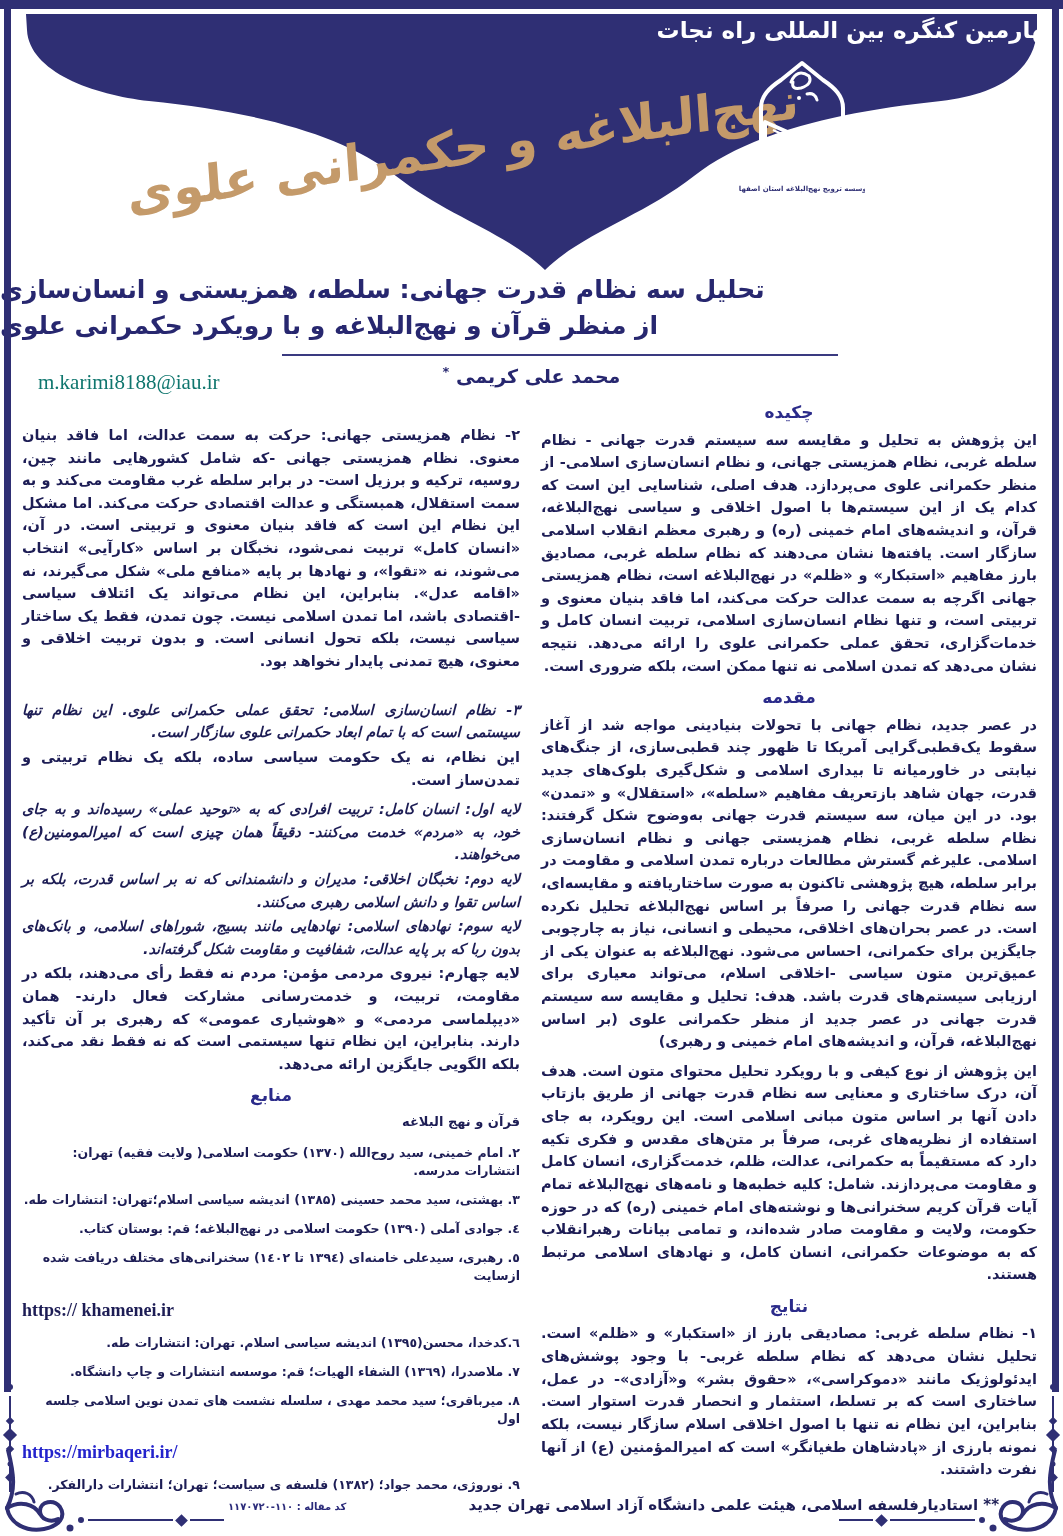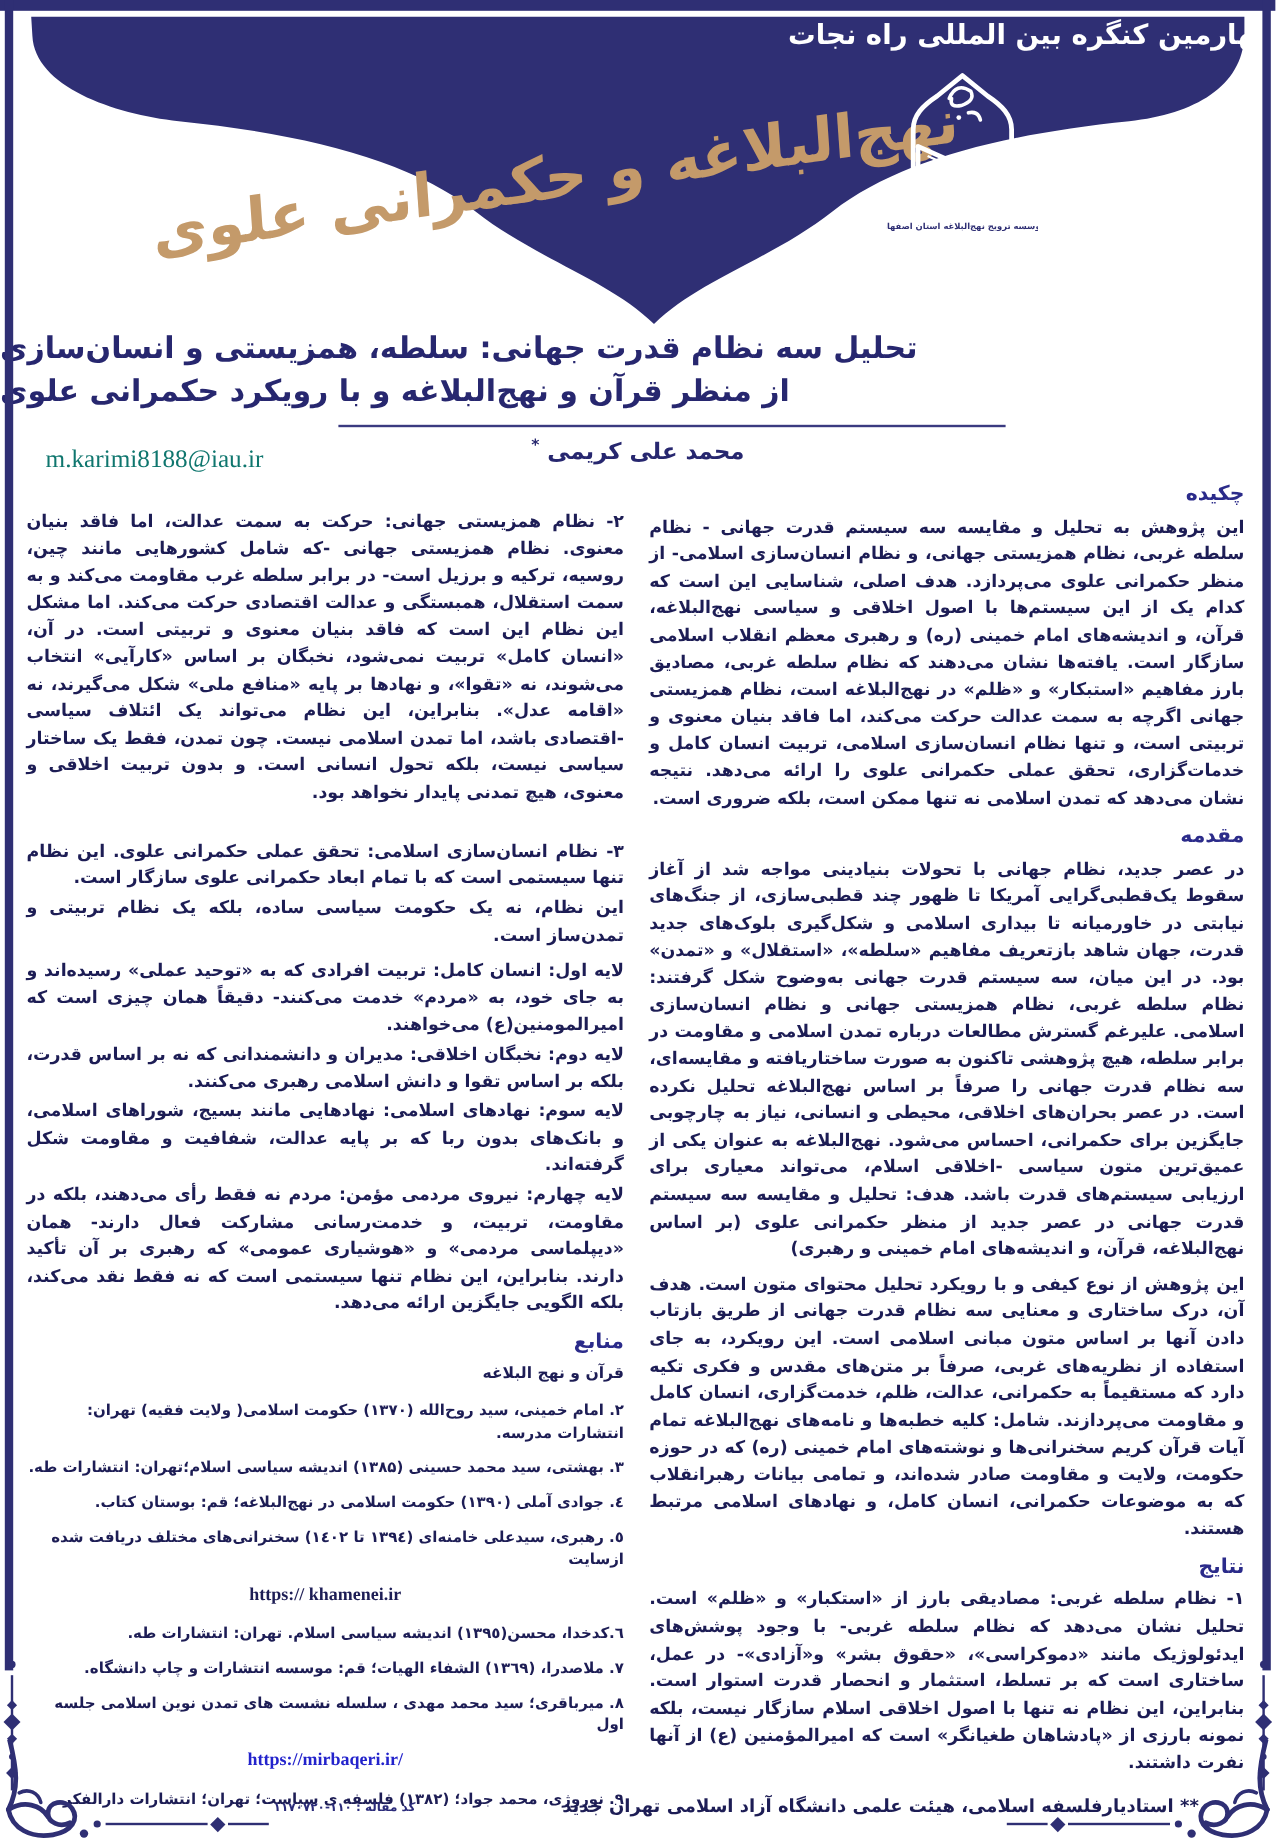--- a/index.html
+++ b/index.html
@@ -59,29 +59,29 @@
     position:absolute; top:370px; left:38px;
     font-family:"Liberation Serif", serif; font-size:21px; color:#0f766e; direction:ltr;
   }
   
   .col {
     position:absolute; direction:rtl; text-align:justify;
     color:#1d1d55; font-weight:bold; font-size:14.5px; line-height:1.56;
   }
   .col-right { top:392px; right:26px; width:496px; }
   .col-left  { top:424px; left:22px;  width:498px; }
-  h2.sec { color:#2b2b8a; font-size:17px; margin:7px 0 3px; text-align:right; }
+  h2.sec { color:#2b2b8a; font-size:17px; margin:7px 0 3px; text-align:center; }
   .col p { margin-bottom:7px; }
   .col p.gap-after { margin-bottom:26px; }
-  .col p.tight { margin-bottom:2px; }
+  .col p.tight { margin-bottom:2px;font-style:italic; }
   
   .refs { font-size:12.5px; line-height:1.45; margin-top:4px; }
   .ref-intro { text-align:right; margin-bottom:12px; font-size:13px; }
   .ref-row { text-align:right; margin-bottom:11px; }
-  .ref-url { direction:ltr; text-align:center; font-family:"Liberation Serif", serif; font-size:15px; margin-bottom:11px; }
+  .ref-url { direction:ltr; text-align:left; font-family:"Liberation Serif", serif; font-size:18px; margin-bottom:11px; }
   .ref-link { color:#2323cc; cursor:pointer; }
   
   .affiliation {
     position:absolute; bottom:22px; right:64px;
     color:#1d1d55; font-weight:bold; font-size:15px; direction:rtl;
   }
   .article-code {
     position:absolute; bottom:24px; left:228px;
     color:#2b2b7a; font-weight:bold; font-size:10px; direction:rtl;
   }

